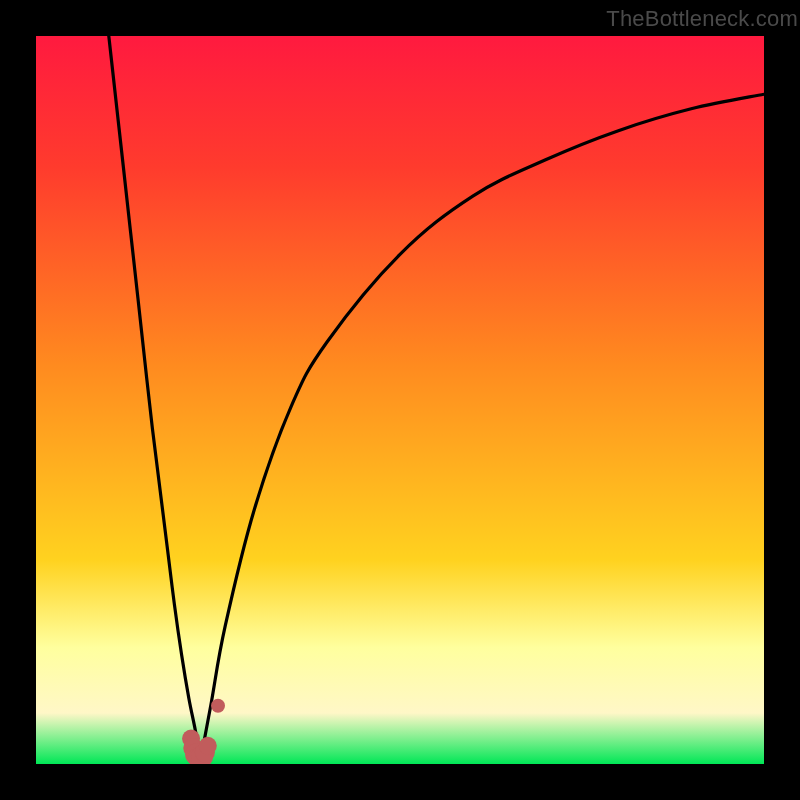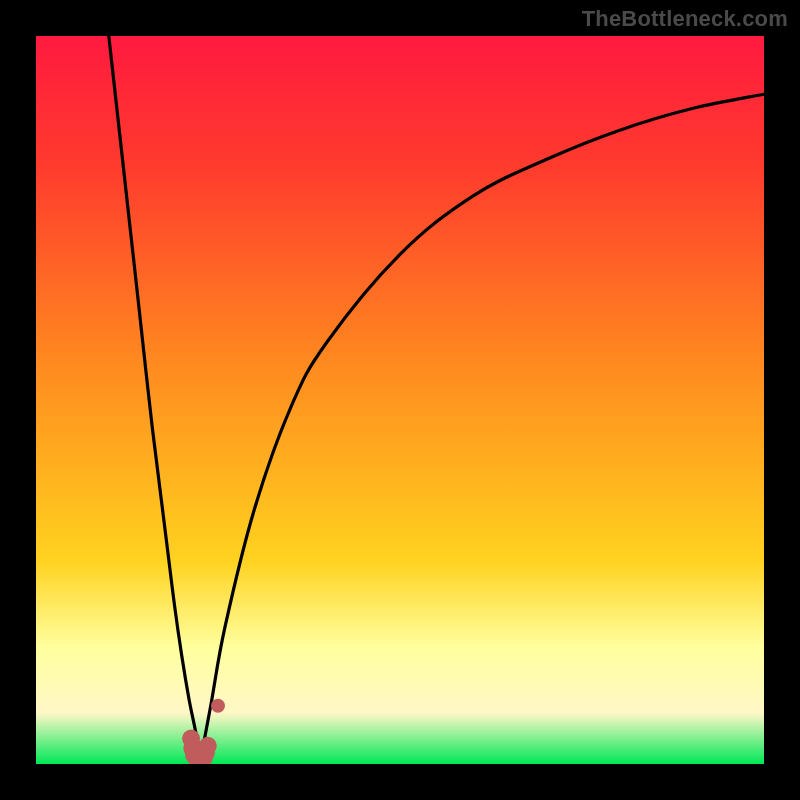--- a/index.html
+++ b/index.html
@@ -21,24 +21,24 @@
     position: absolute;
     top: 36px;
     left: 36px;
     width: 728px;
     height: 728px;
     overflow: hidden;
   }
   .watermark {
     position: absolute;
     top: 6px;
-    right: 12px;
+    right: 2px;
     color: #4a4a4a;
     font-size: 22px;
-    font-weight: 700;
+    font-weight: 400;
     letter-spacing: 0.2px;
     user-select: none;
   }
   svg { display: block; }
 </style>
 </head>
 <body>
 
 <div class="frame">
 

